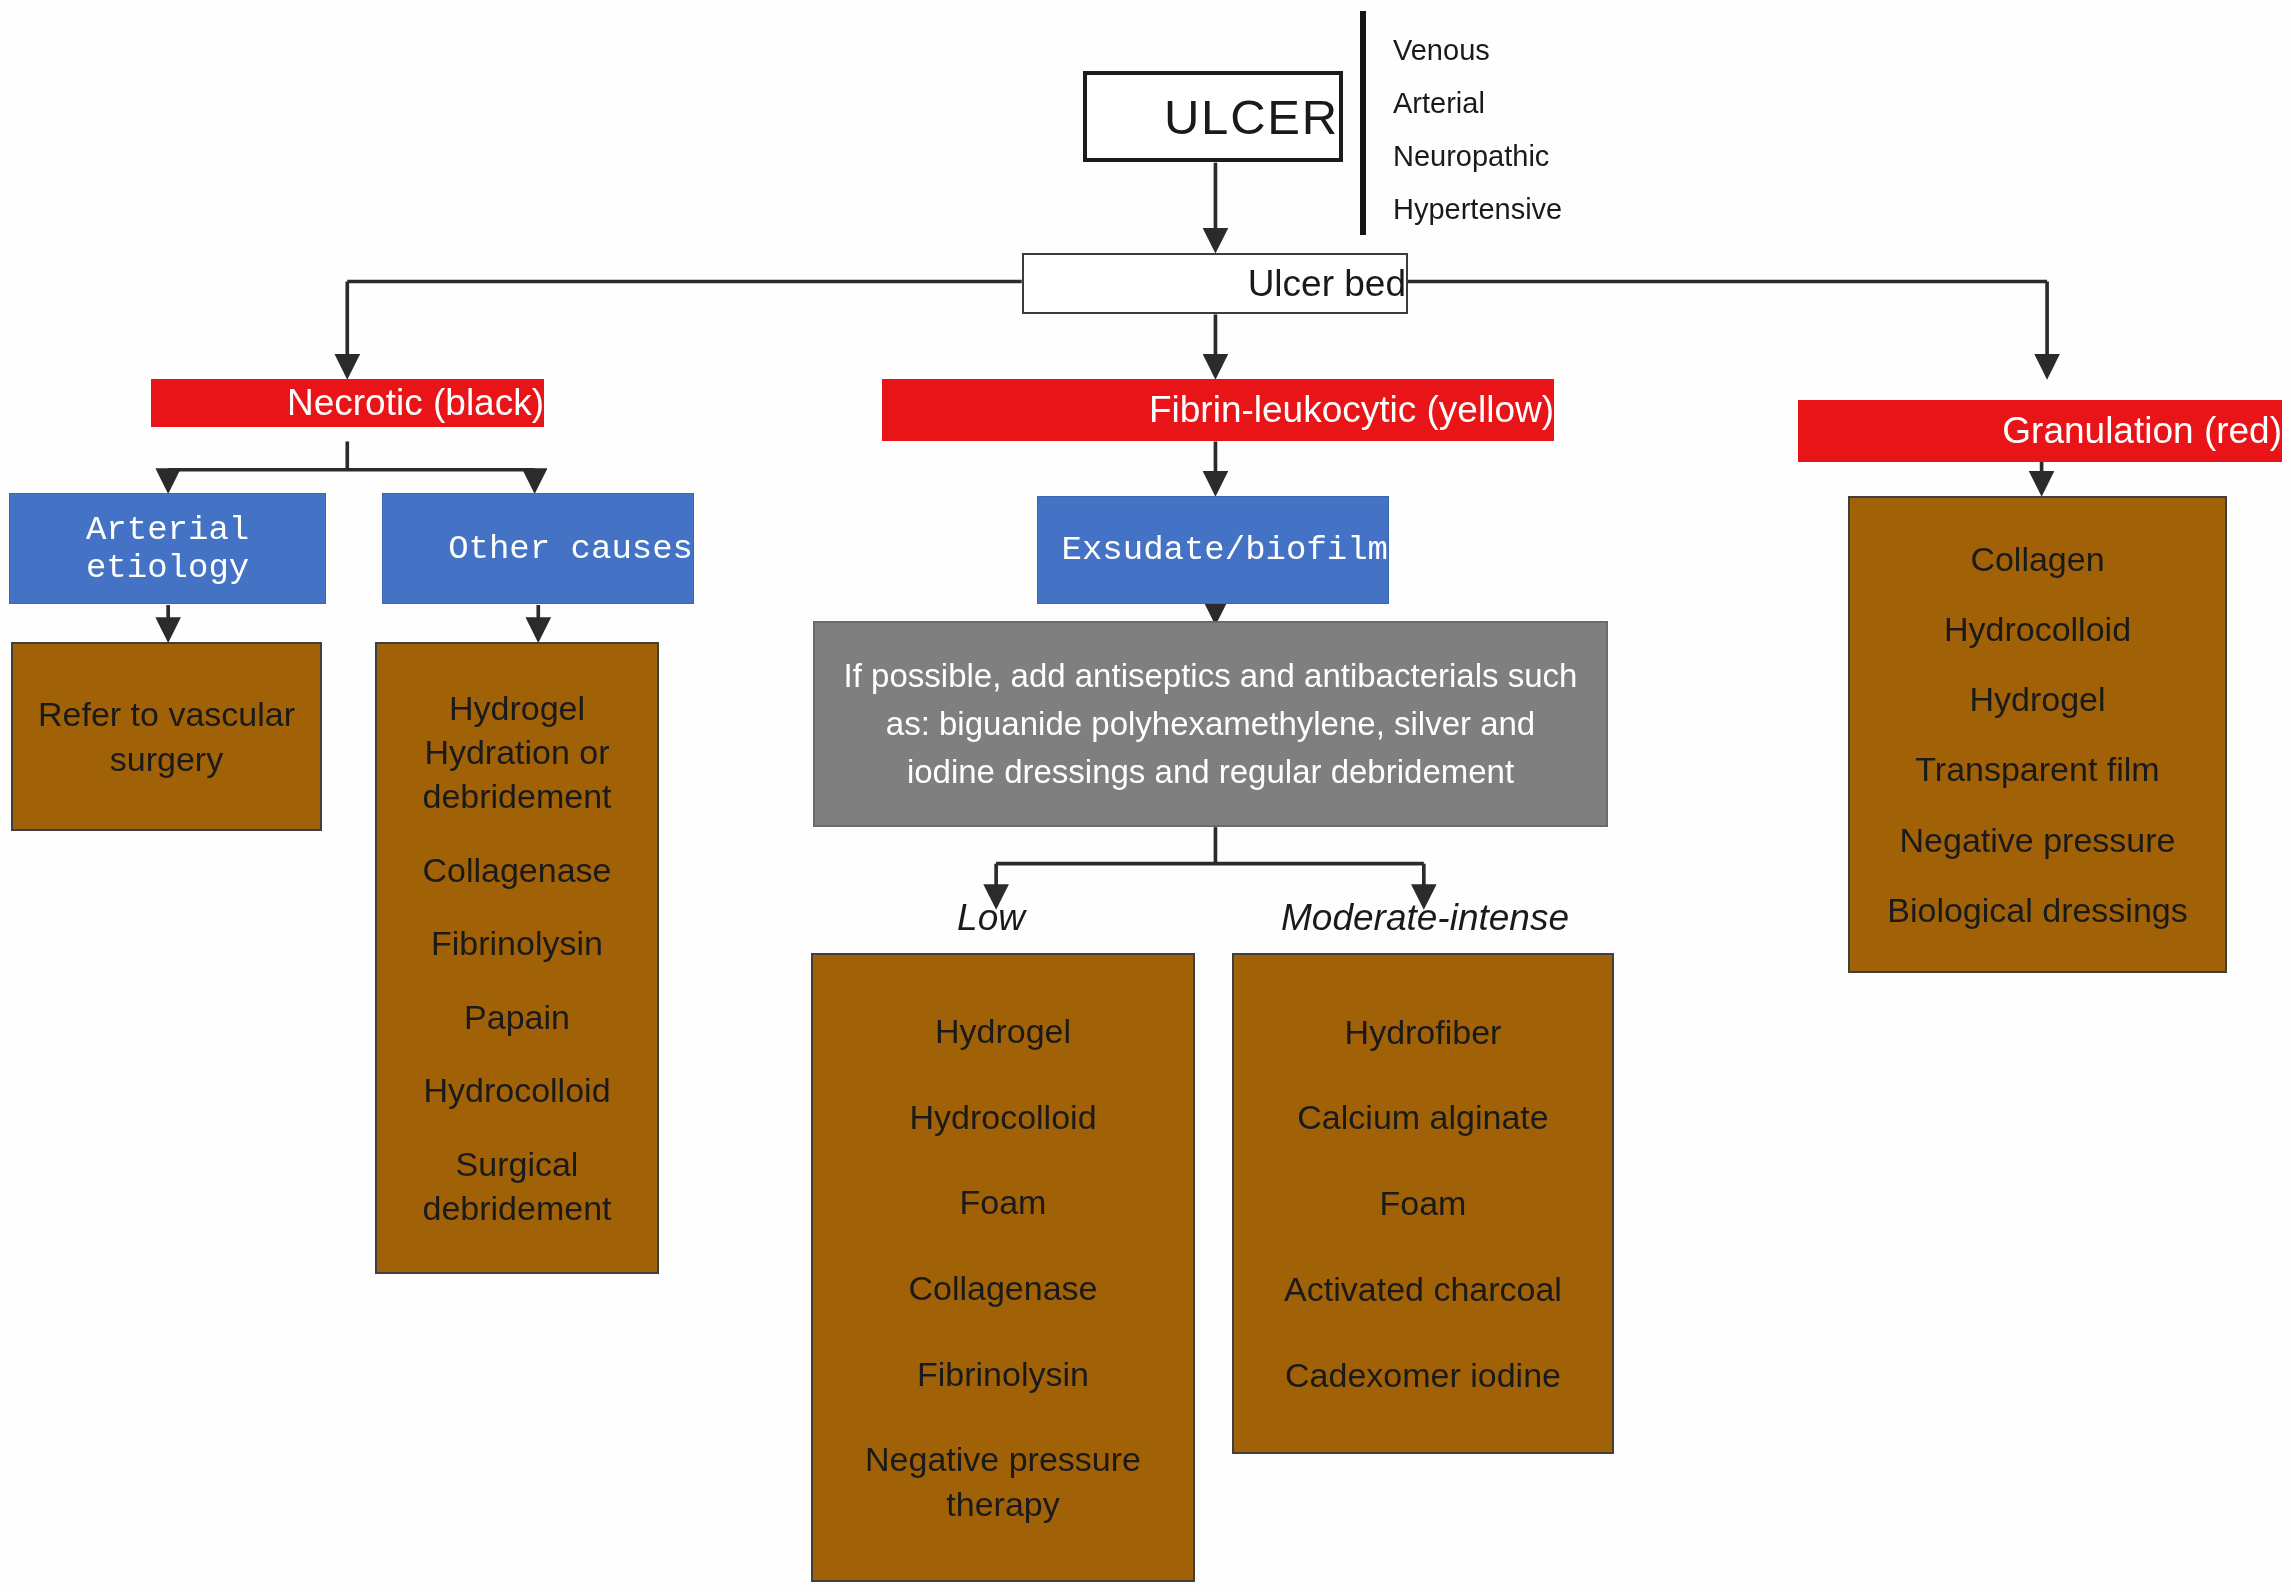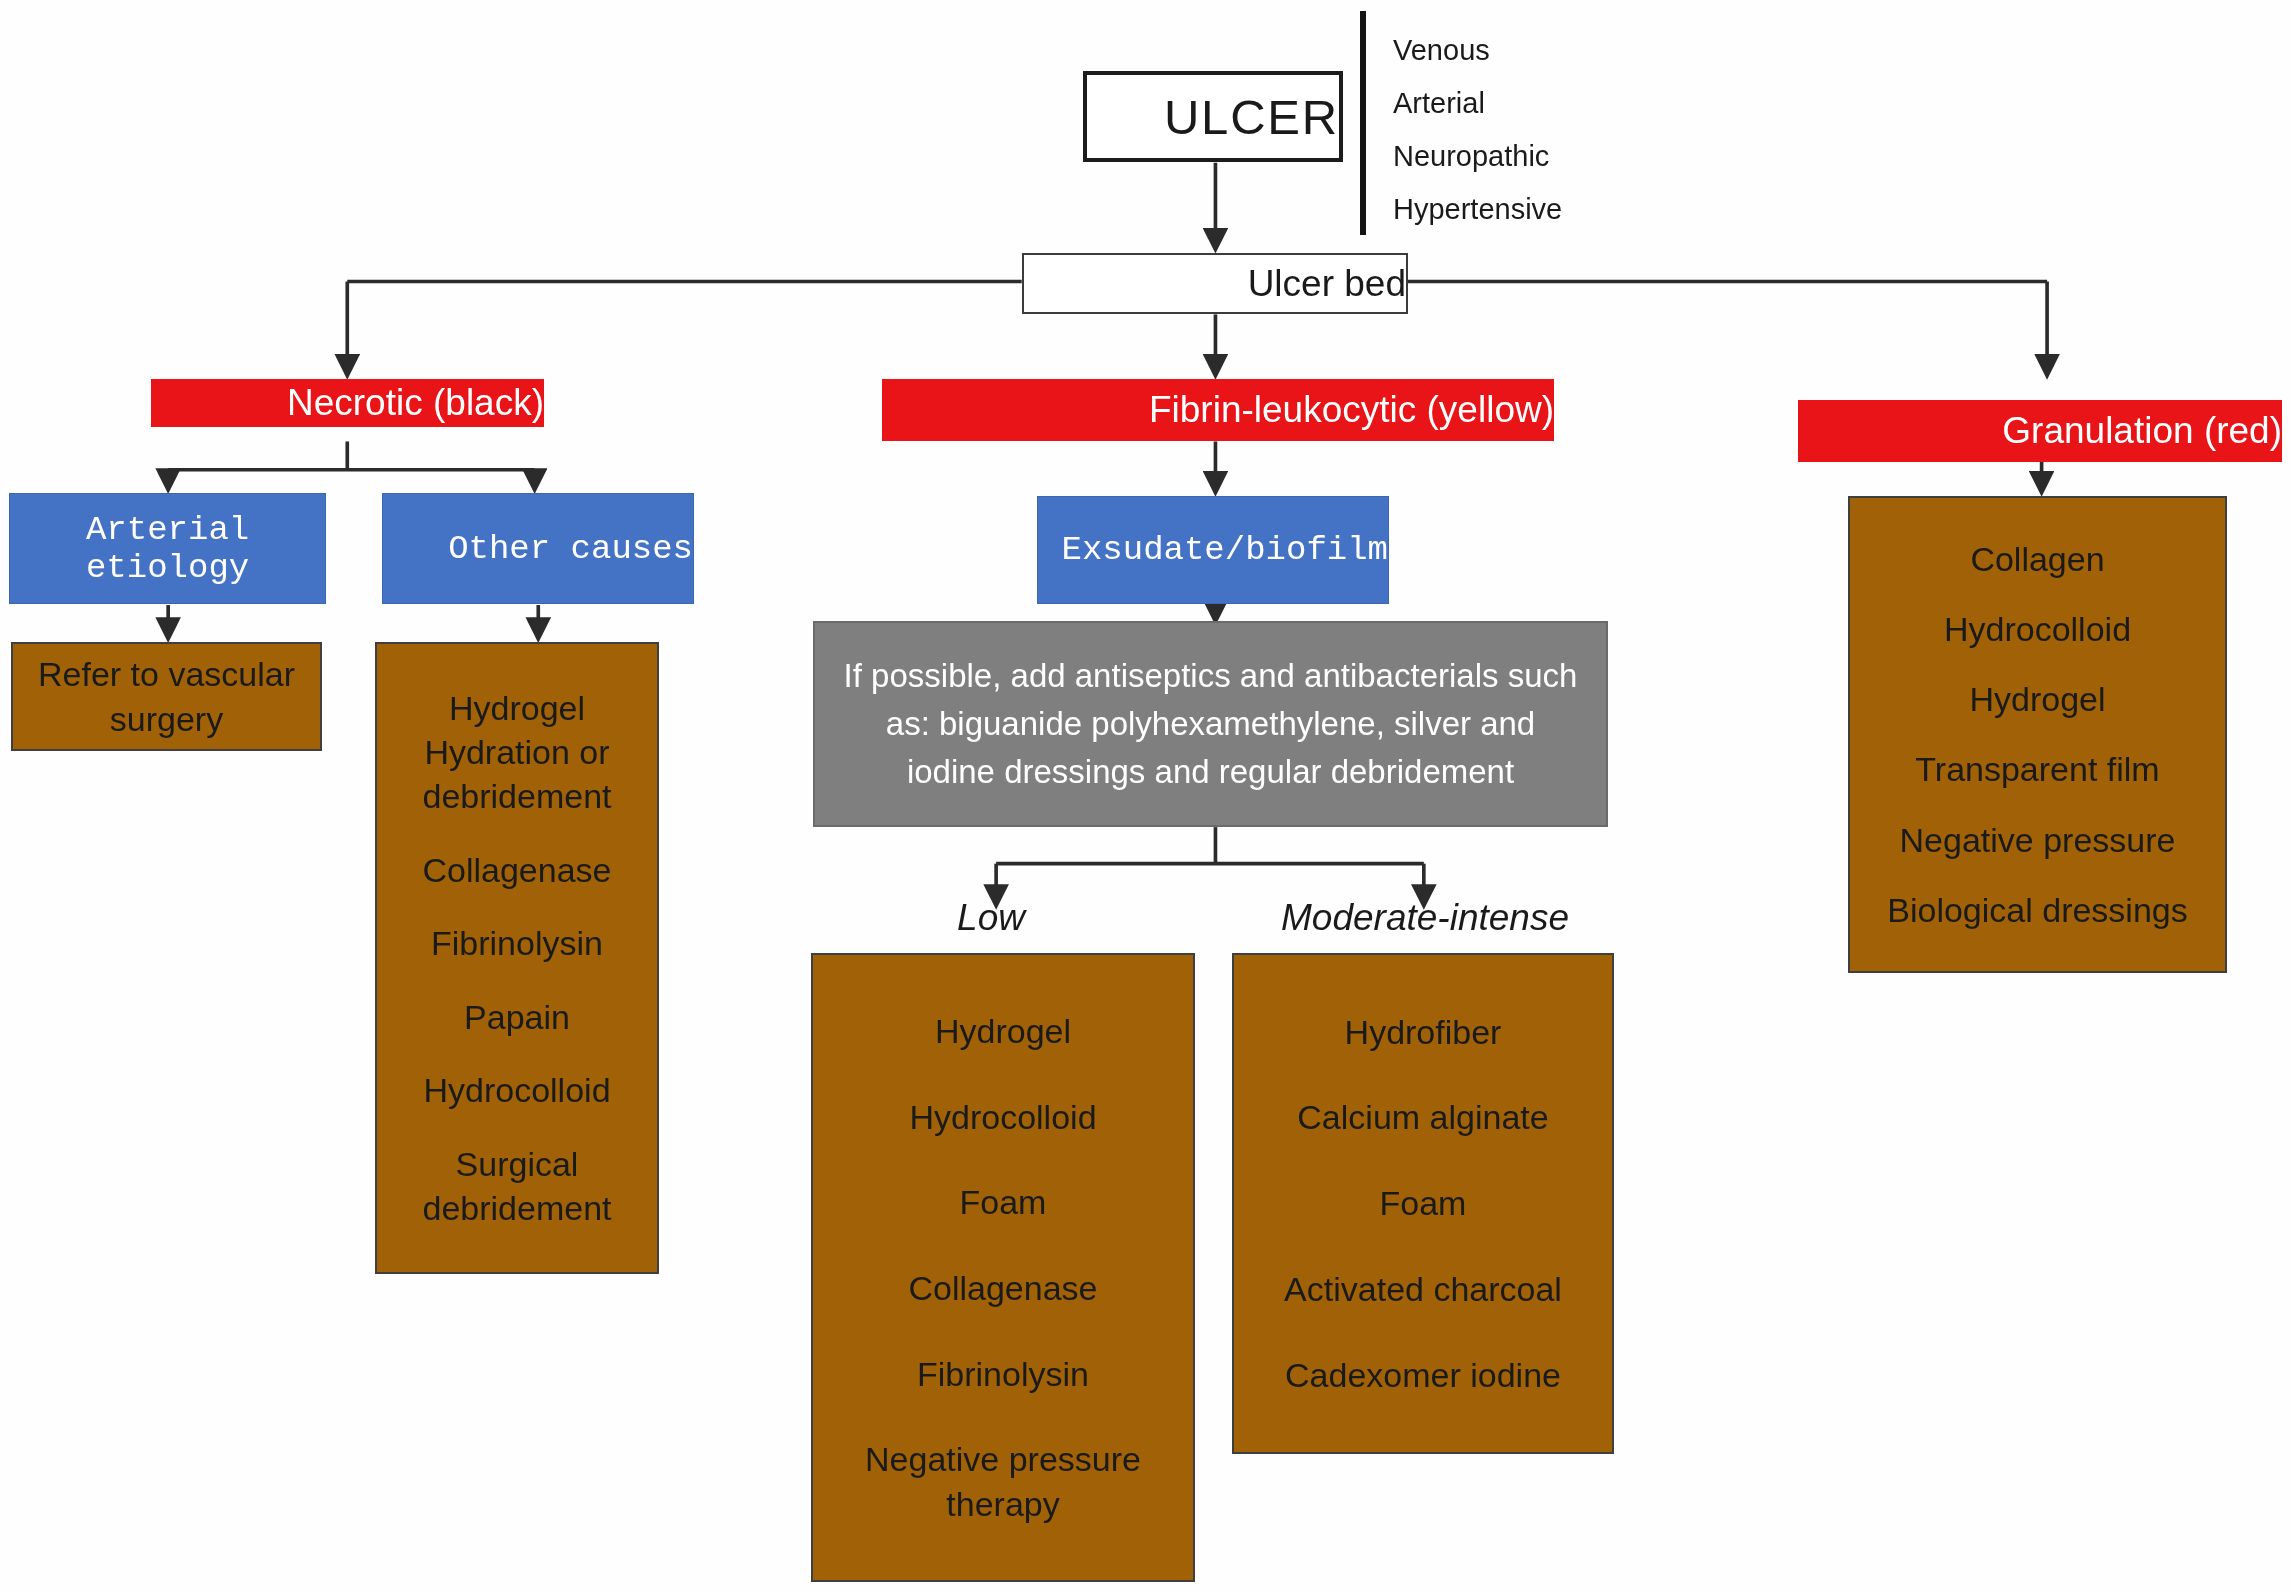--- a/index.html
+++ b/index.html
@@ -13,21 +13,21 @@
   .bed-box{left:1022px;top:253px;width:386px;height:61px;border:2.7px solid #3c3c3c;background:#fff;font-size:37px;}
   .red{background:#e81417;color:#ffffff;font-size:37px;}
   .red-necrotic{left:151px;top:379px;width:393px;height:48px;}
   .red-fibrin{left:882px;top:379px;width:672px;height:62px;}
   .red-granulation{left:1798px;top:400px;width:484px;height:62px;}
   .blue{background:#4472c4;border:1.8px solid #3b66b0;color:#ffffff;font-size:34px;font-family:Liberation Mono, monospace;}
   .blue-arterial{left:9.1px;top:493px;width:317px;height:111px;}
   .blue-other{left:382px;top:493px;width:312px;height:111px;}
   .blue-exsudate{left:1037px;top:496px;width:352px;height:108px;}
   .white-box{background:#a16207;border:2.7px solid #3f3f3f;font-size:34px;line-height:1.3;}
-  .box-refer{left:11px;top:642px;width:311px;height:109px;padding:0 12.8px;}
+  .box-refer{left:11px;top:642px;width:311px;height:189px;padding:0 12.8px;}
   .list-box{flex-direction:column;justify-content:space-evenly;padding:12.8px 7.3px;}
   .box-other-list{left:375px;top:642px;width:284px;height:632px;}
   .gray-note{left:813px;top:621px;width:795px;height:206px;background:#7f7f7f;border:2.7px solid #6a6a6a;color:#fff;font-size:33px;line-height:1.45;padding:0 24px;}
   .flow-label{position:absolute;font-size:37px;font-style:italic;transform:translateX(-50%);white-space:nowrap;}
   .label-low{left:991px;top:897px;}
   .label-moderate{left:1425px;top:897px;}
   .box-low{left:811px;top:953px;width:384px;height:629px;}
   .box-moderate{left:1232px;top:953px;width:382px;height:501px;}
   .box-granulation{left:1848px;top:496px;width:379px;height:477px;}
   .list-box div{padding:0 5.5px;}

